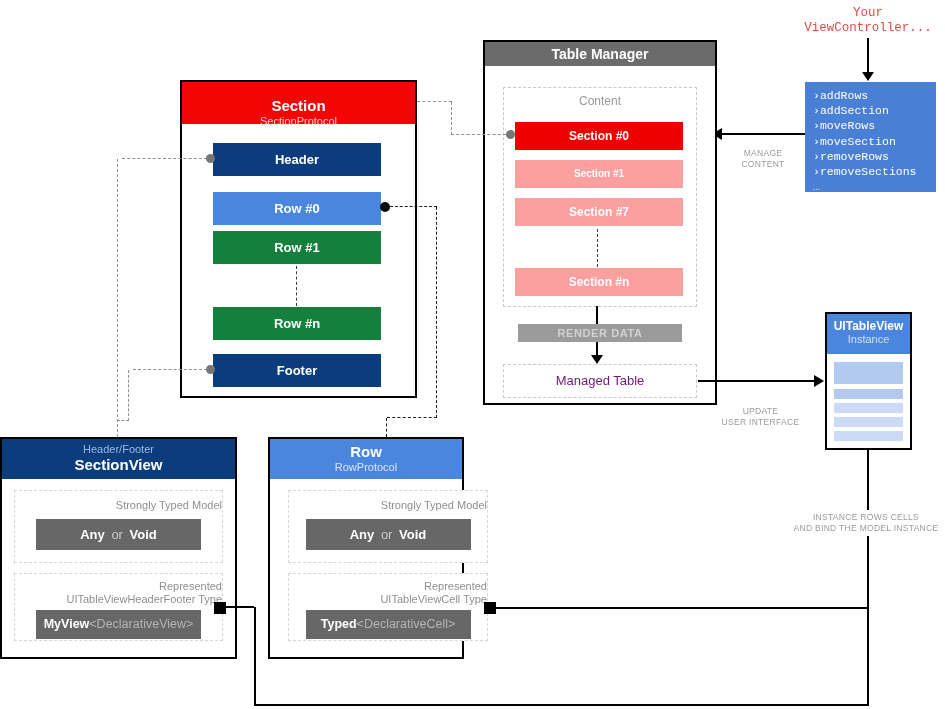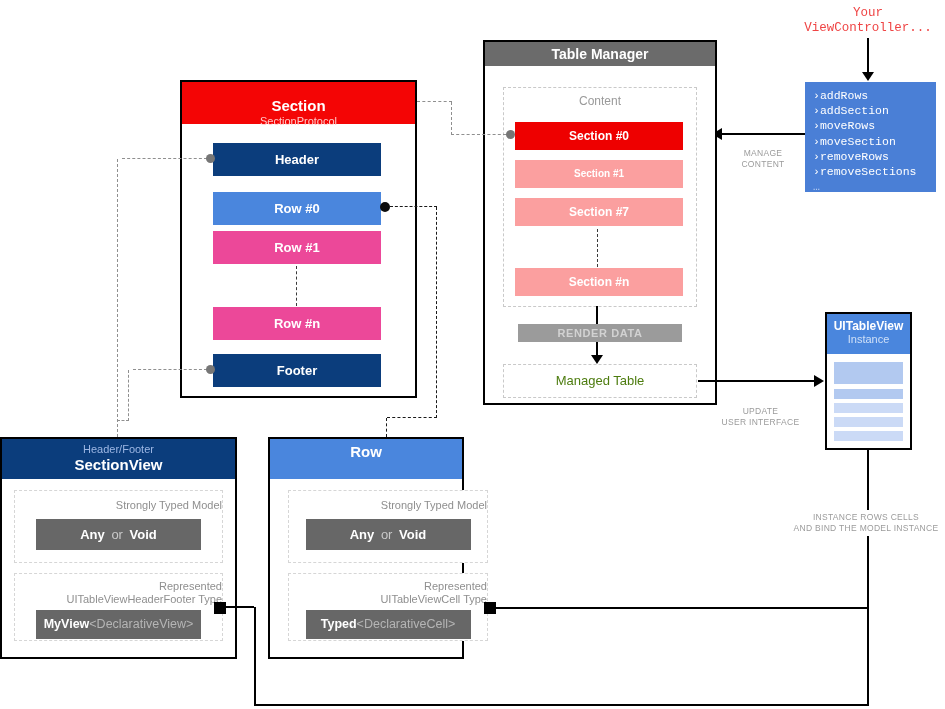--- a/index.html
+++ b/index.html
@@ -26,21 +26,21 @@
   .arr{position:absolute;width:0;height:0;}
   .arr.down{border-left:6px solid transparent;border-right:6px solid transparent;border-top:9px solid #000;}
   .arr.left{border-top:6px solid transparent;border-bottom:6px solid transparent;border-right:10px solid #000;}
   .arr.right{border-top:6px solid transparent;border-bottom:6px solid transparent;border-left:10px solid #000;}
   
   .red{background:#f40505;}
   .red2{background:#ee0000;}
   .pink{background:#fb9f9f;}
   .navy{background:#0b3d7c;}
   .blue{background:#4a86dd;}
-  .lblue{background:#ec4899;}
+  .lblue{background:#15803d;}
   .grayhdr{background:#6b6b6b;}
   .graybar{background:#9b9b9b;}
   .graybox{background:#676767;}
   .dim{font-weight:normal;color:#c9c9c9;}
   .dim2{font-weight:normal;color:#b5b5b5;}
   .bartext13{font-size:13px;}
   .headtitle{font-size:15px;font-weight:bold;color:#fff;line-height:18px;}
   .subtitle{font-size:11px;line-height:13px;}
   .modtitle{font-size:11px;color:#8f8f8f;text-align:right;line-height:13px;}
 </style>
@@ -81,21 +81,21 @@
       <div class="bar pink" style="left:11px;top:72px;width:168px;height:28px;font-size:10px;line-height:28px;">Section #1</div>
       <div class="bar pink" style="left:11px;top:110px;width:168px;height:28px;font-size:12px;line-height:28px;">Section #7</div>
       <div class="vdashdot" style="left:93px;top:141px;height:38px;"></div>
       <div class="bar pink" style="left:11px;top:180px;width:168px;height:28px;font-size:12px;line-height:28px;">Section #n</div>
     </div>
   </div>
   <div class="vline" style="left:596px;top:306px;height:18px;"></div>
   <div class="bar graybar" style="left:518px;top:324px;width:164px;height:18px;font-size:11px;line-height:18px;color:#d2d2d2;letter-spacing:.6px;">RENDER DATA</div>
   <div class="vline" style="left:596px;top:342px;height:15px;"></div>
   <div class="arr down" style="left:591px;top:355px;"></div>
-  <div class="dashedbox" style="left:503px;top:364px;width:194px;height:34px;border-color:#c9c9c9;text-align:center;font-size:13px;line-height:32px;color:#4d7c0f;">Managed Table</div>
+  <div class="dashedbox" style="left:503px;top:364px;width:194px;height:34px;border-color:#c9c9c9;text-align:center;font-size:13px;line-height:32px;color:#701a75;">Managed Table</div>
 
   <div class="box" style="left:180px;top:80px;width:237px;height:318px;">
     <div class="abs red" style="left:0;top:0;right:0;height:42px;text-align:center;padding-top:15px;box-sizing:border-box;">
       <div class="headtitle">Section</div>
       <div class="subtitle" style="color:#ffc9c9;">SectionProtocol</div>
     </div>
     <div class="bar navy bartext13" style="left:31px;top:61px;width:168px;height:33px;line-height:33px;">Header</div>
     <div class="bar blue bartext13" style="left:31px;top:110px;width:168px;height:33px;line-height:33px;">Row #0</div>
     <div class="bar lblue bartext13" style="left:31px;top:149px;width:168px;height:33px;line-height:33px;">Row #1</div>
     <div class="vdashdot" style="left:114px;top:184px;height:40px;"></div>
@@ -140,20 +140,21 @@
       <div class="modtitle">UITableViewHeaderFooter Type</div>
       <div class="graybox" style="width:165px;height:29px;margin:4px auto 0;color:#fff;font-weight:bold;font-size:12.5px;line-height:29px;text-align:center;">
         <span>MyView</span><span class="dim2">&lt;DeclarativeView&gt;</span>
       </div>
     </div>
   </div>
 
   <div class="box" style="left:268px;top:437px;width:196px;height:222px;">
     <div class="abs blue" style="left:0;top:0;right:0;height:40px;text-align:center;padding-top:4px;box-sizing:border-box;">
       <div class="headtitle">Row</div>
+      <div class="subtitle" style="color:#d9e6fb;">RowProtocol</div>
     </div>
     <div class="dashedbox" style="left:18px;top:51px;width:200px;height:73px;border-color:#d6d6d6;">
       <div class="modtitle" style="margin-top:8px;">Strongly Typed Model</div>
       <div class="graybox" style="width:165px;height:31px;margin:7px auto 0;color:#fff;font-weight:bold;font-size:13px;line-height:31px;text-align:center;">
         <span>Any</span>
         <span class="dim" style="margin:0 3px;">or</span>
         <span>Void</span>
       </div>
     </div>
     <div class="dashedbox" style="left:18px;top:134px;width:200px;height:68px;border-color:#d6d6d6;">

